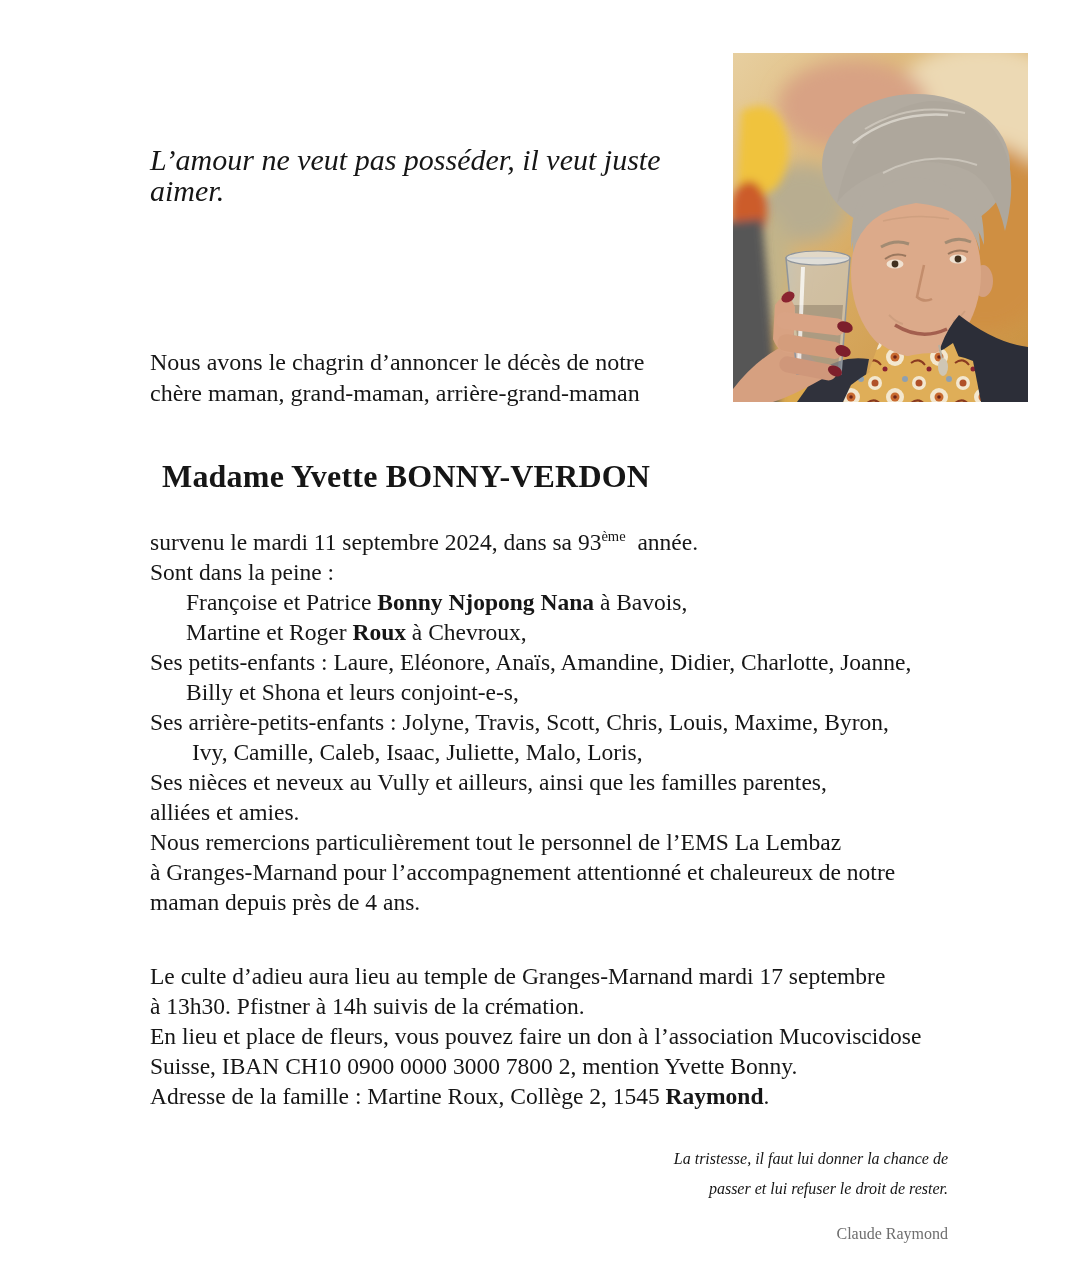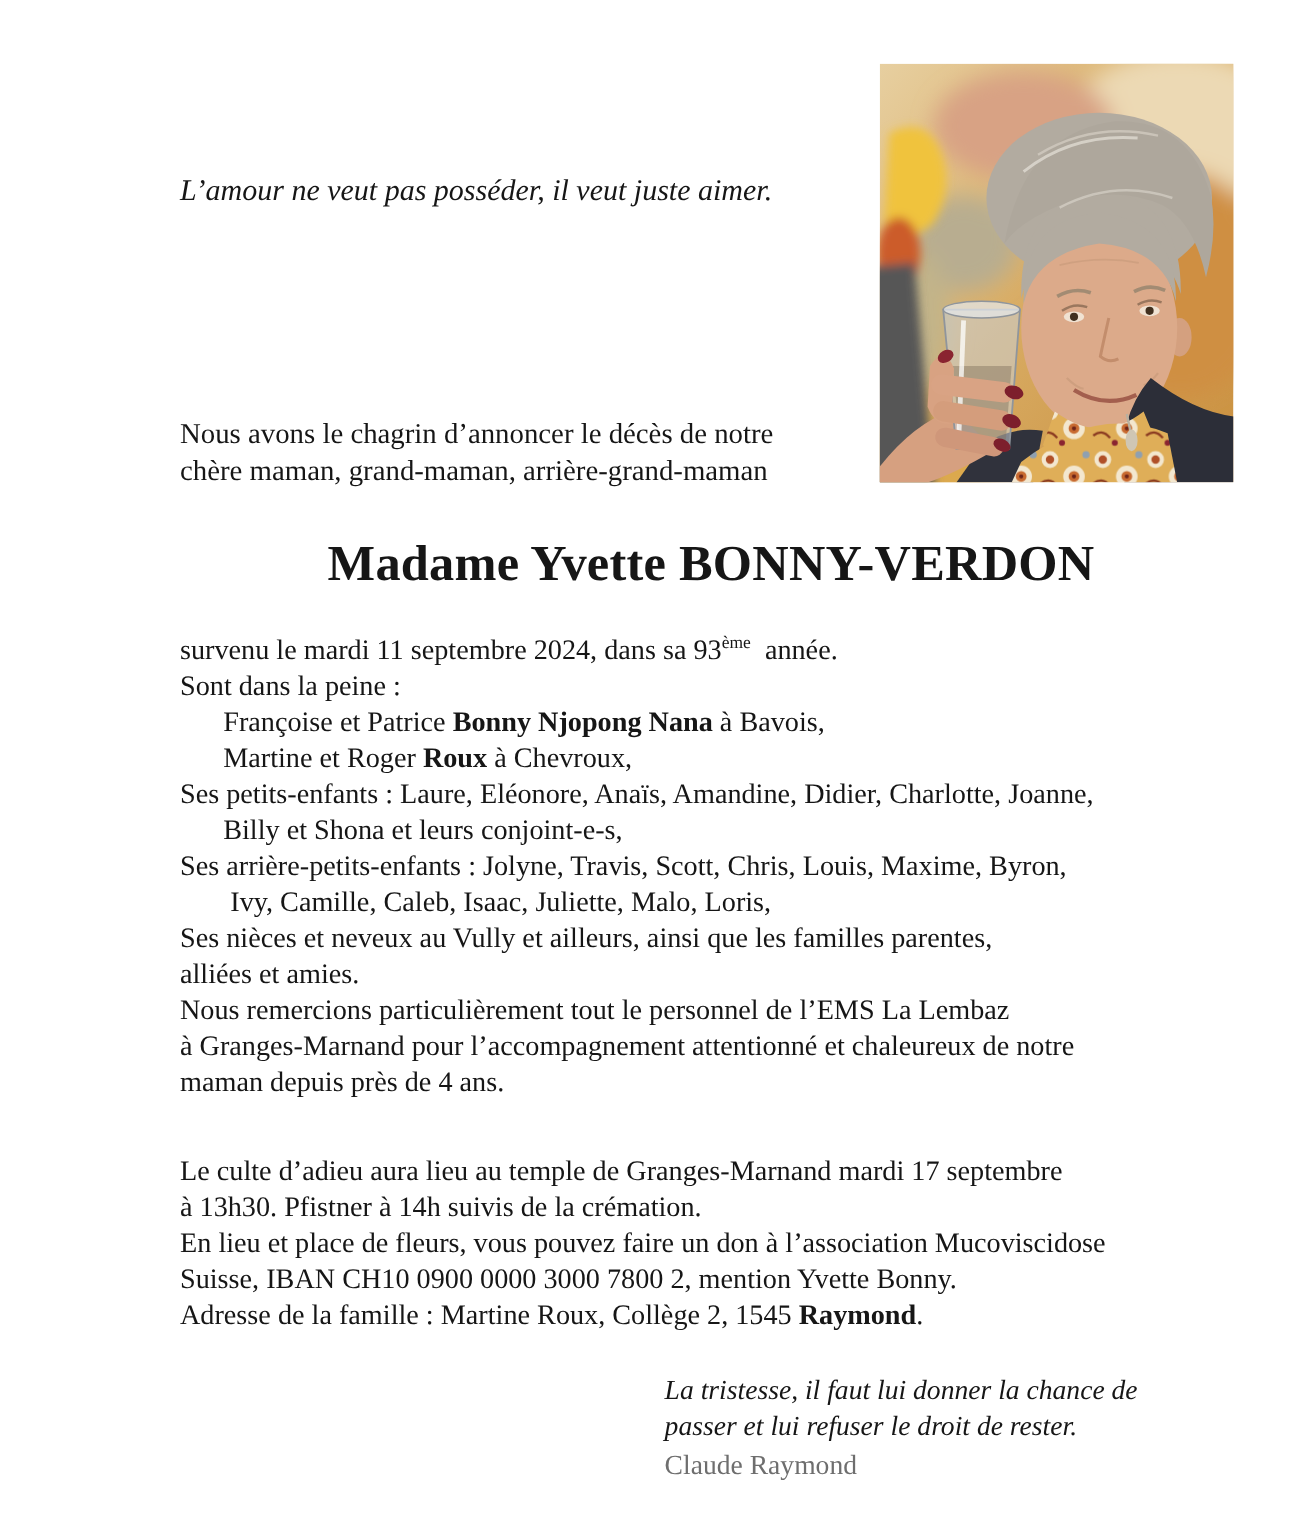--- a/index.html
+++ b/index.html
@@ -3,40 +3,40 @@
 <meta charset="utf-8">
 <style>
   html,body{margin:0;padding:0}
   body{
     width:1080px;height:1273px;position:relative;overflow:hidden;
     background:#ffffff;color:#161616;
     font-family:"Liberation Serif","DejaVu Serif",serif;
   }
   .abs{position:absolute}
 
-  .quote-top{left:150px;top:144px;width:540px;font-style:italic;font-size:25px;line-height:31px}
+  .quote-top{left:150px;top:144px;width:540px;font-style:italic;font-size:30px;line-height:31px}
   .quote-top .attr{font-style:normal;text-align:right;margin-top:4px;padding-right:2px}
 
   .photo{left:733px;top:53px;width:295px;height:349px;overflow:hidden}
 
   .announce{left:150px;top:347px;font-size:24px;line-height:31px}
 
-  .title{left:150px;top:446px;width:885px;margin:0;text-align:center;
-         font-size:42px;font-weight:700;letter-spacing:0.2px}
+  .title{left:150px;top:446px;width:885px;margin:12px;text-align:left;
+         font-size:32px;font-weight:700;letter-spacing:0.2px}
 
   .bodytext{left:150px;top:527px;width:885px;font-size:23.5px;line-height:30px}
   .body-line{white-space:pre-wrap}
   .body-line.indent{padding-left:36px}
   .bold{font-weight:700}
   sup{font-size:0.62em;line-height:0;vertical-align:super}
   .spacer{height:44px}
 
-  .quote-bottom{top:1144px;right:132px;font-style:italic;
-                font-size:23px;line-height:29.5px}
-  .quote-bottom .attr{font-style:normal;margin-top:3px;color:#6e6e6e}
+  .quote-bottom{top:1144px;right:132px;text-align:right;font-style:italic;
+                font-size:16px;line-height:29.5px}
+  .quote-bottom .attr{font-style:normal;margin-top:16px;color:#6e6e6e}
 </style>
 </head>
 <body>
 
 <div>
 
   <div class="abs quote-top">
     <div>L’amour ne veut pas posséder, il veut juste aimer.</div>
   </div>
 

